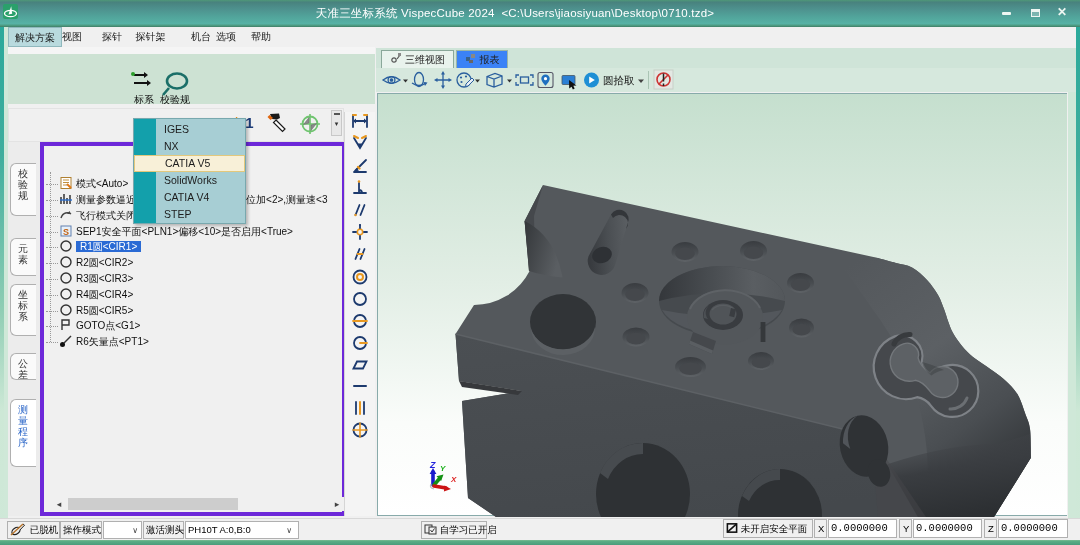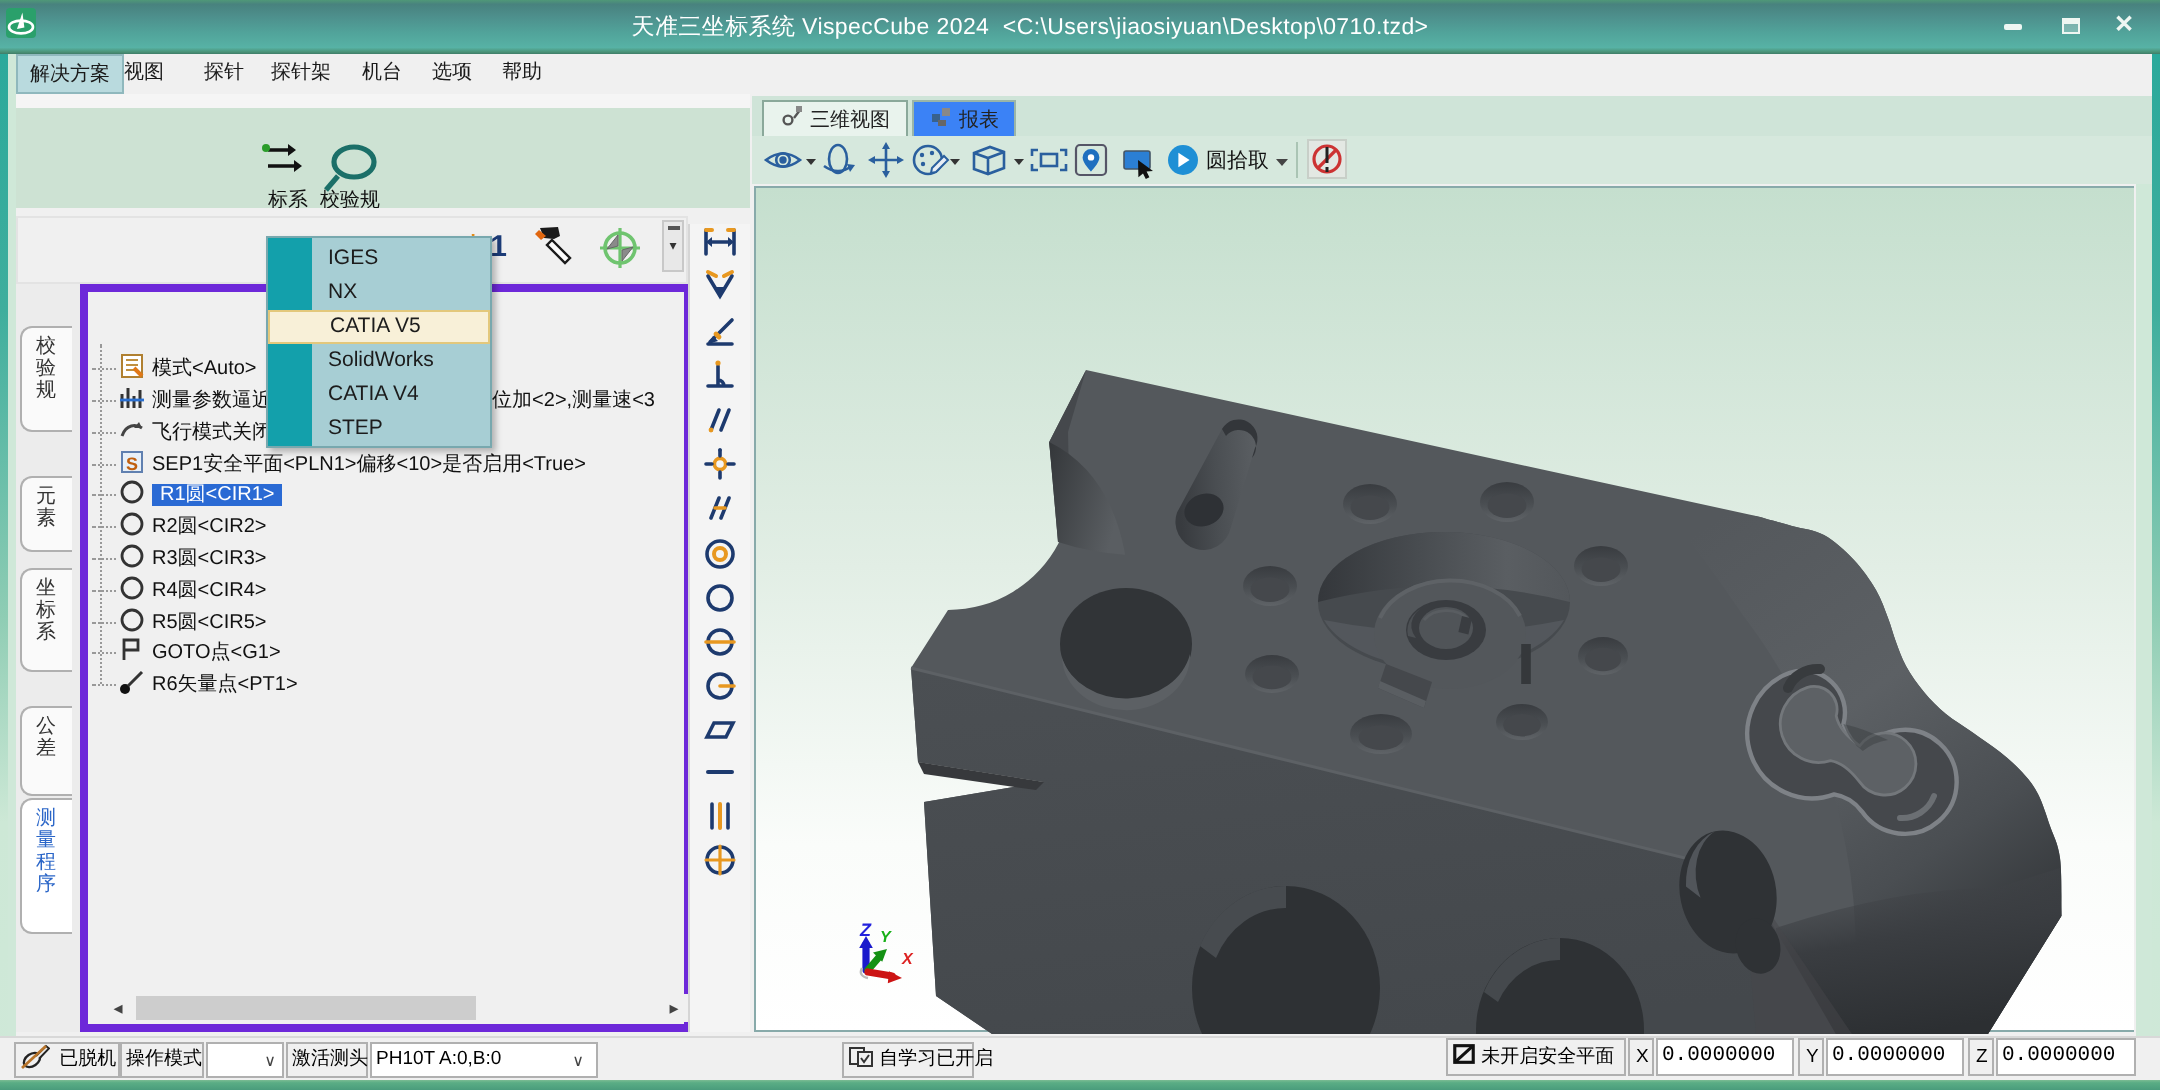--- a/index.html
+++ b/index.html
@@ -68,21 +68,21 @@
   <div id="title-text" class="abs">天准三坐标系统 VispecCube 2024&nbsp;&nbsp;&lt;C:\Users\jiaosiyuan\Desktop\0710.tzd&gt;</div>
   <div class="abs" style="left:1002px;top:12px;width:9px;height:2.5px;background:#eef6f2;border-radius:1px;"></div>
   <div class="abs" style="left:1031px;top:9px;width:9px;height:8px;border:1.4px solid #eef6f2;background:rgba(255,255,255,0.25);"></div>
   <div class="abs" style="left:1031px;top:9px;width:9px;height:3px;background:#eef6f2;"></div>
   <div class="abs" style="left:1057px;top:5px;color:#eef6f2;font-size:12px;font-weight:bold;">✕</div>
   <div id="menubar" class="abs">
     <div class="menuitem" style="left:0px;width:54px;background:#b9dade;border:1px solid #8fb8bd;">解决方案</div>
     <div class="menuitem" style="left:40px;width:34px;text-align:right;">视图</div>
     <div class="menuitem" style="left:87px;width:34px;">探针</div>
     <div class="menuitem" style="left:120px;width:45px;">探针架</div>
-    <div class="menuitem" style="left:166px;width:34px;">机台</div>
+    <div class="menuitem" style="left:176px;width:34px;">机台</div>
     <div class="menuitem" style="left:201px;width:34px;">选项</div>
     <div class="menuitem" style="left:236px;width:34px;">帮助</div>
   </div>
   <div id="bleft" class="abs"></div>
   <div id="bleft2" class="abs"></div>
   <div id="bright" class="abs"></div>
   <div id="bright2" class="abs"></div>
   <div id="bbottom" class="abs"></div>
   <div id="ltoolbar0" class="abs"></div>
   <div id="ltoolbar" class="abs">
@@ -122,21 +122,21 @@
   <div id="tabstrip" class="abs">
     <div class="vtab" style="top:21px;height:53px;">
         <span>校验规</span>
       </div>
     <div class="vtab" style="top:96px;height:38px;">
         <span>元素</span>
       </div>
     <div class="vtab" style="top:142px;height:52px;">
         <span>坐标系</span>
       </div>
-    <div class="vtab" style="top:211px;height:45px;">
+    <div class="vtab" style="top:211px;height:27px;">
         <span>公差</span>
       </div>
     <div class="vtab vtab-sel" style="top:257px;height:68px;">
         <span>测量程序</span>
       </div>
   </div>
   <div id="treepanel" class="abs">
     <div style="position:absolute;left:6px;top:26px;width:1px;height:170px;border-left:1px dotted #999;"></div>
     <div class="trow" style="top:30px;"><i class="tln"></i><svg class="tico" width="14" height="14" viewBox="0 0 14 14">
           <rect x="2" y="1.5" width="10" height="11" fill="#fff" stroke="#b08030"></rect>

